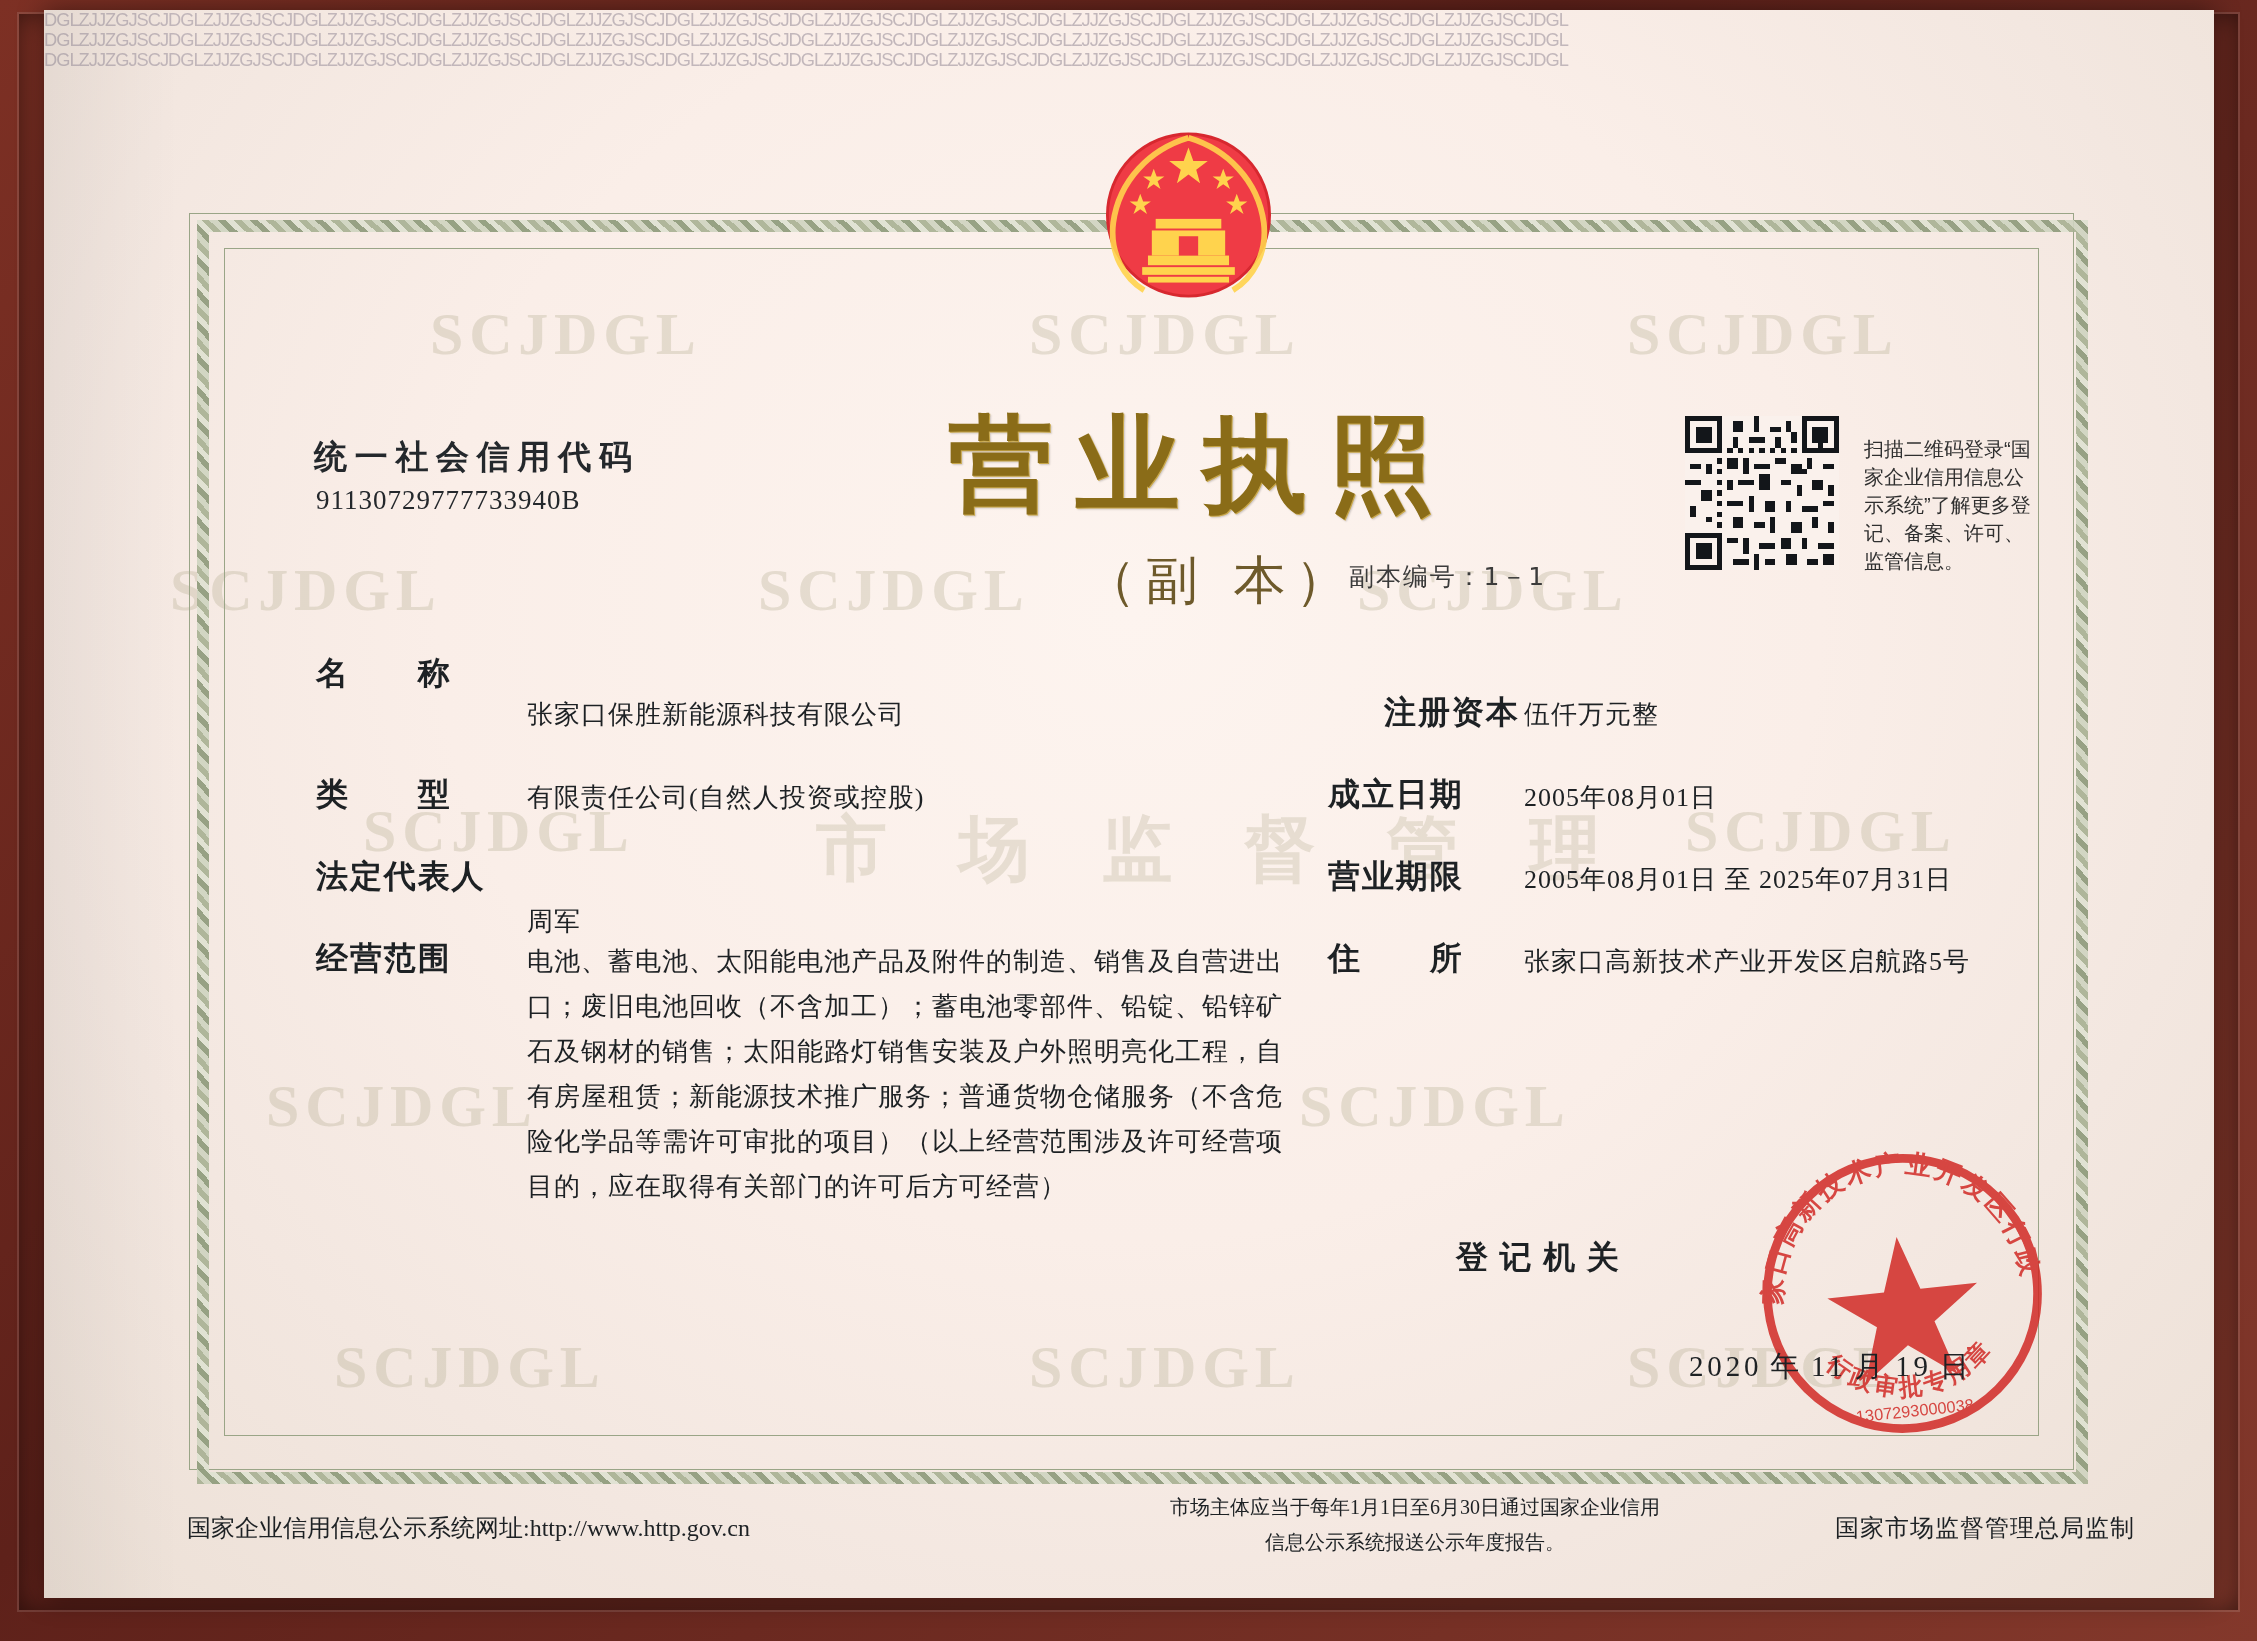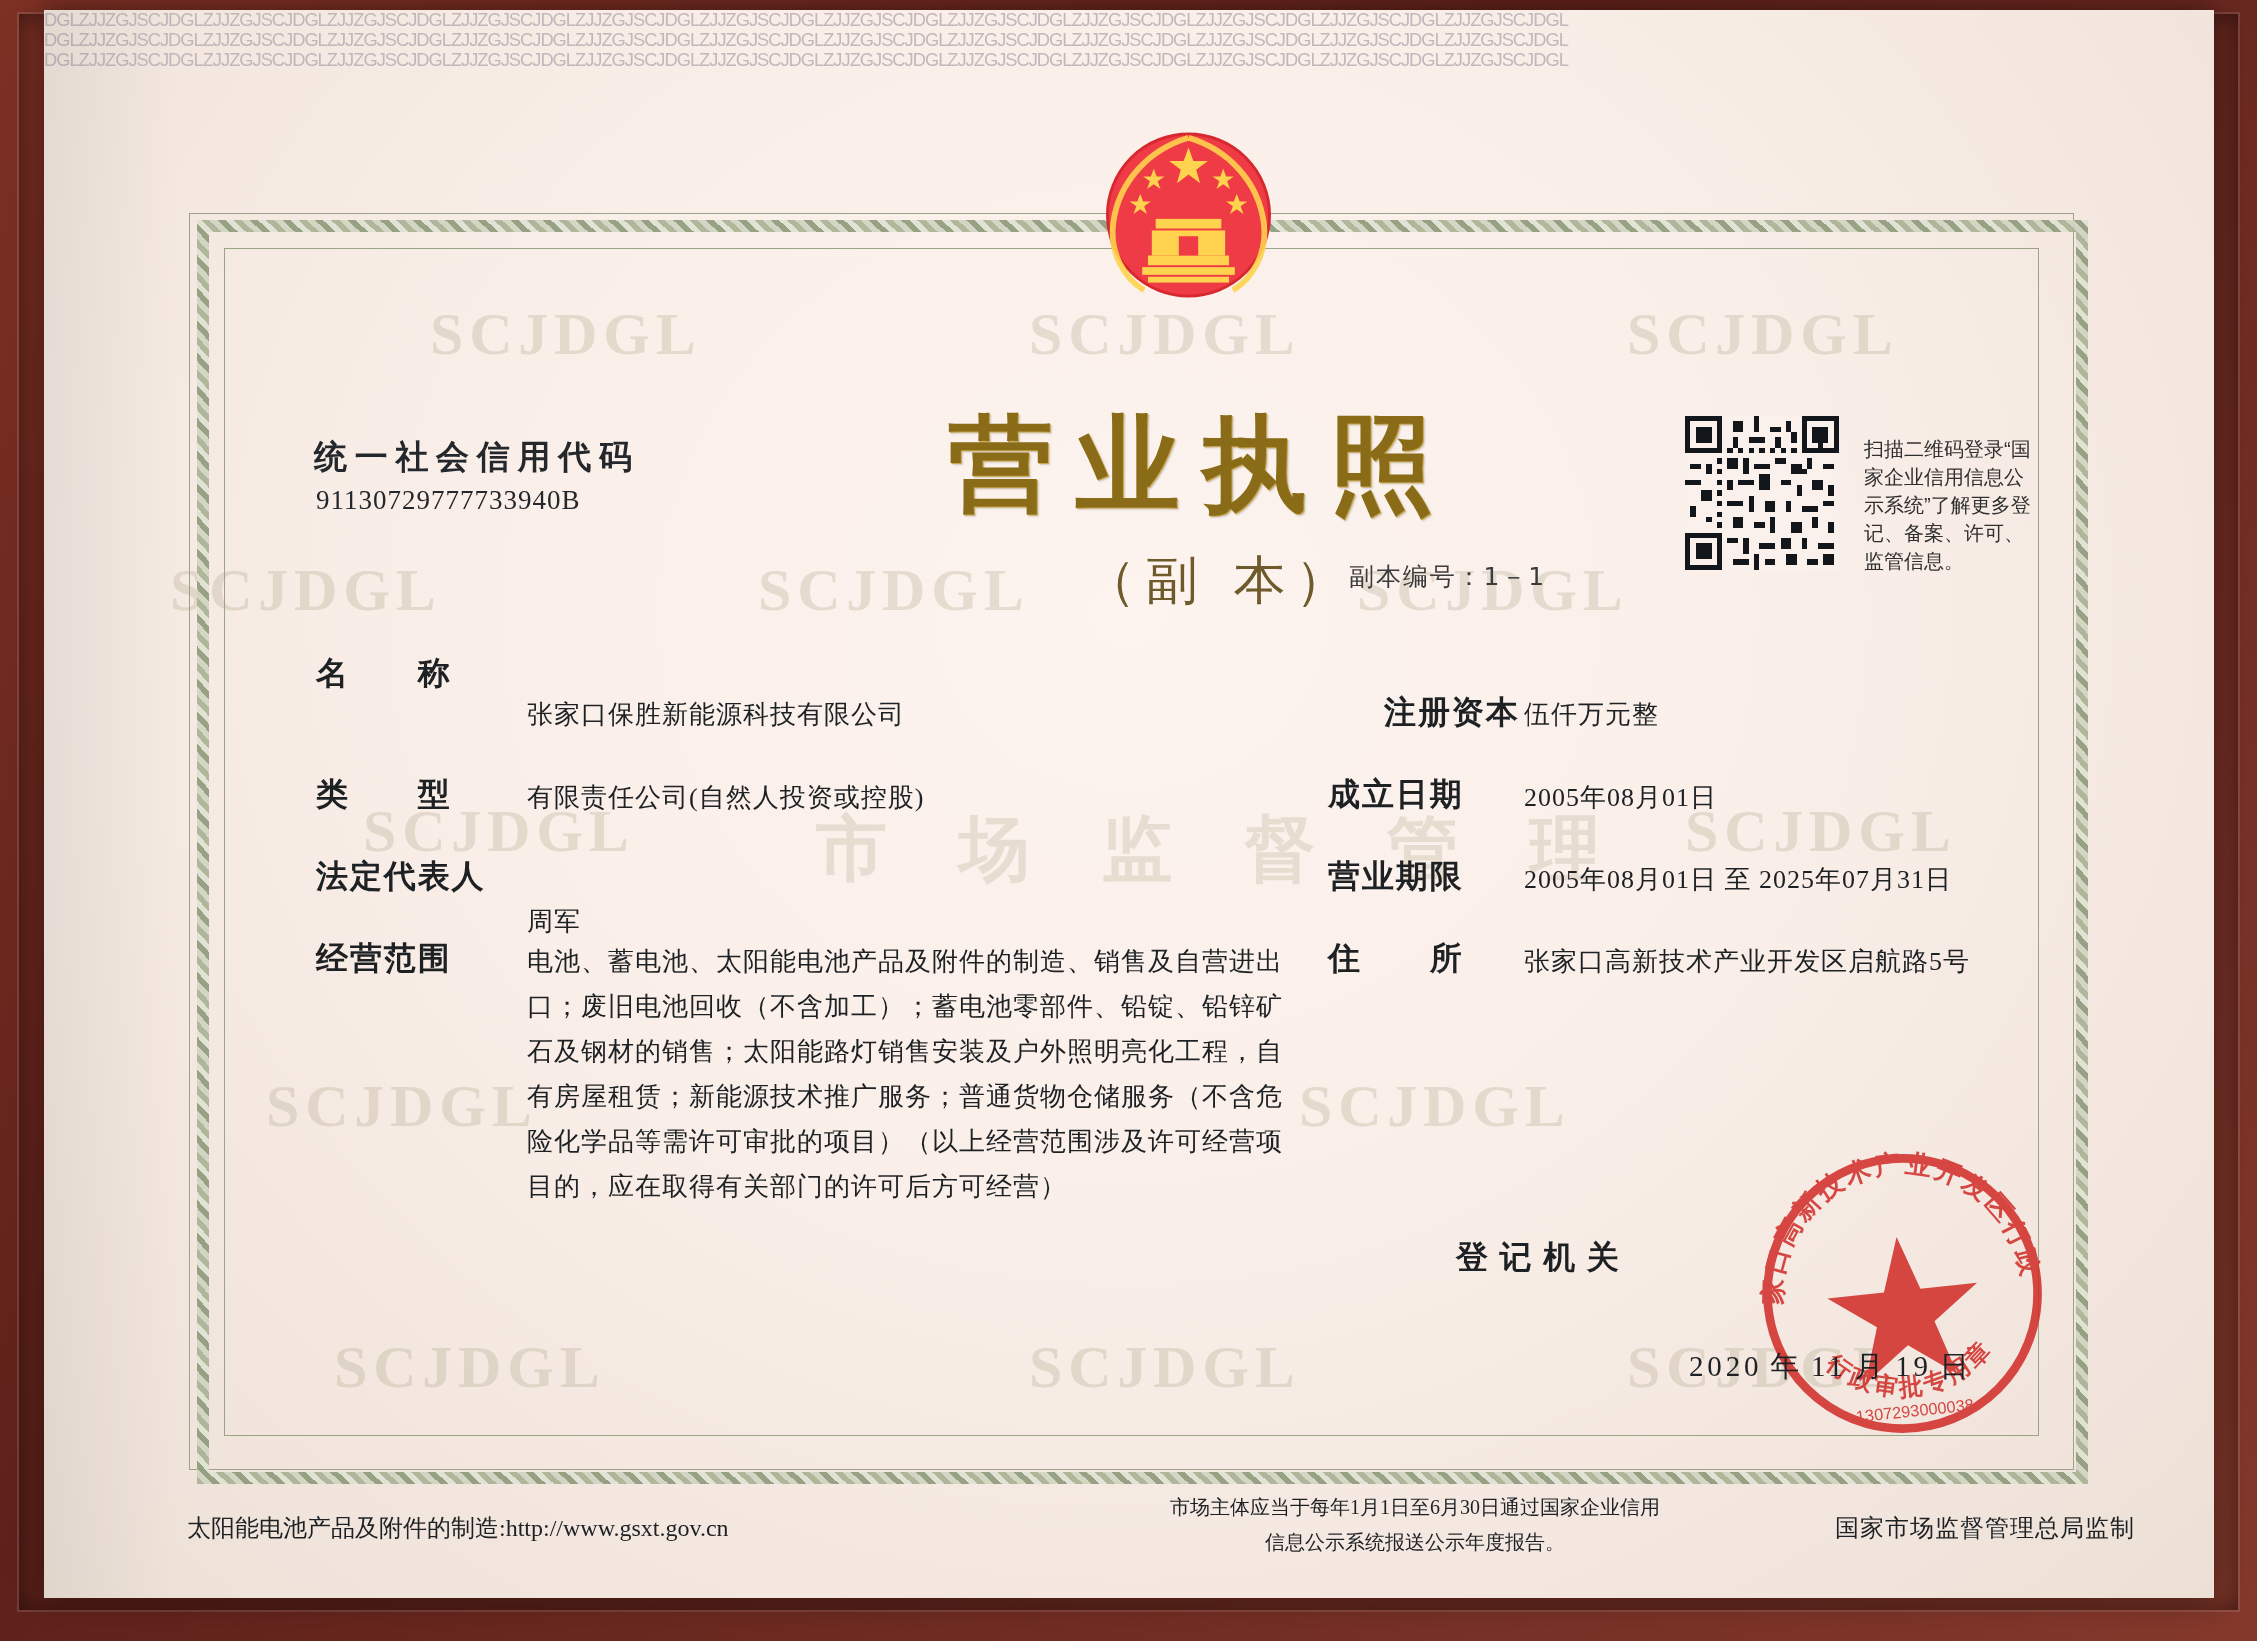--- a/index.html
+++ b/index.html
@@ -479,20 +479,20 @@
           <textPath href="#sealBottom" startOffset="50%" text-anchor="middle">行政审批专用章</textPath>
         </text>
         <text x="155" y="283" text-anchor="middle" font-family="'Liberation Sans',sans-serif" font-size="17" fill="#d0231f">1307293000038</text>
       </svg>
     </div>
 
     <div class="date-line">
       <span>2020</span><span>年</span><span>11</span><span>月</span><span>19</span><span>日</span>
     </div>
 
-    <div class="footer-left">太阳能电池产品及附件的制造:http://www.gsxt.gov.cn</div>
+    <div class="footer-left">国家企业信用信息公示系统网址:http://www.http.gov.cn</div>
     <div class="footer-center">市场主体应当于每年1月1日至6月30日通过国家企业信用信息公示系统报送公示年度报告。</div>
     <div class="footer-right">国家市场监督管理总局监制</div>
 
     <div class="fold" style="left:0;"></div>
   </div>
 </div>
 
 
 </body></html>

